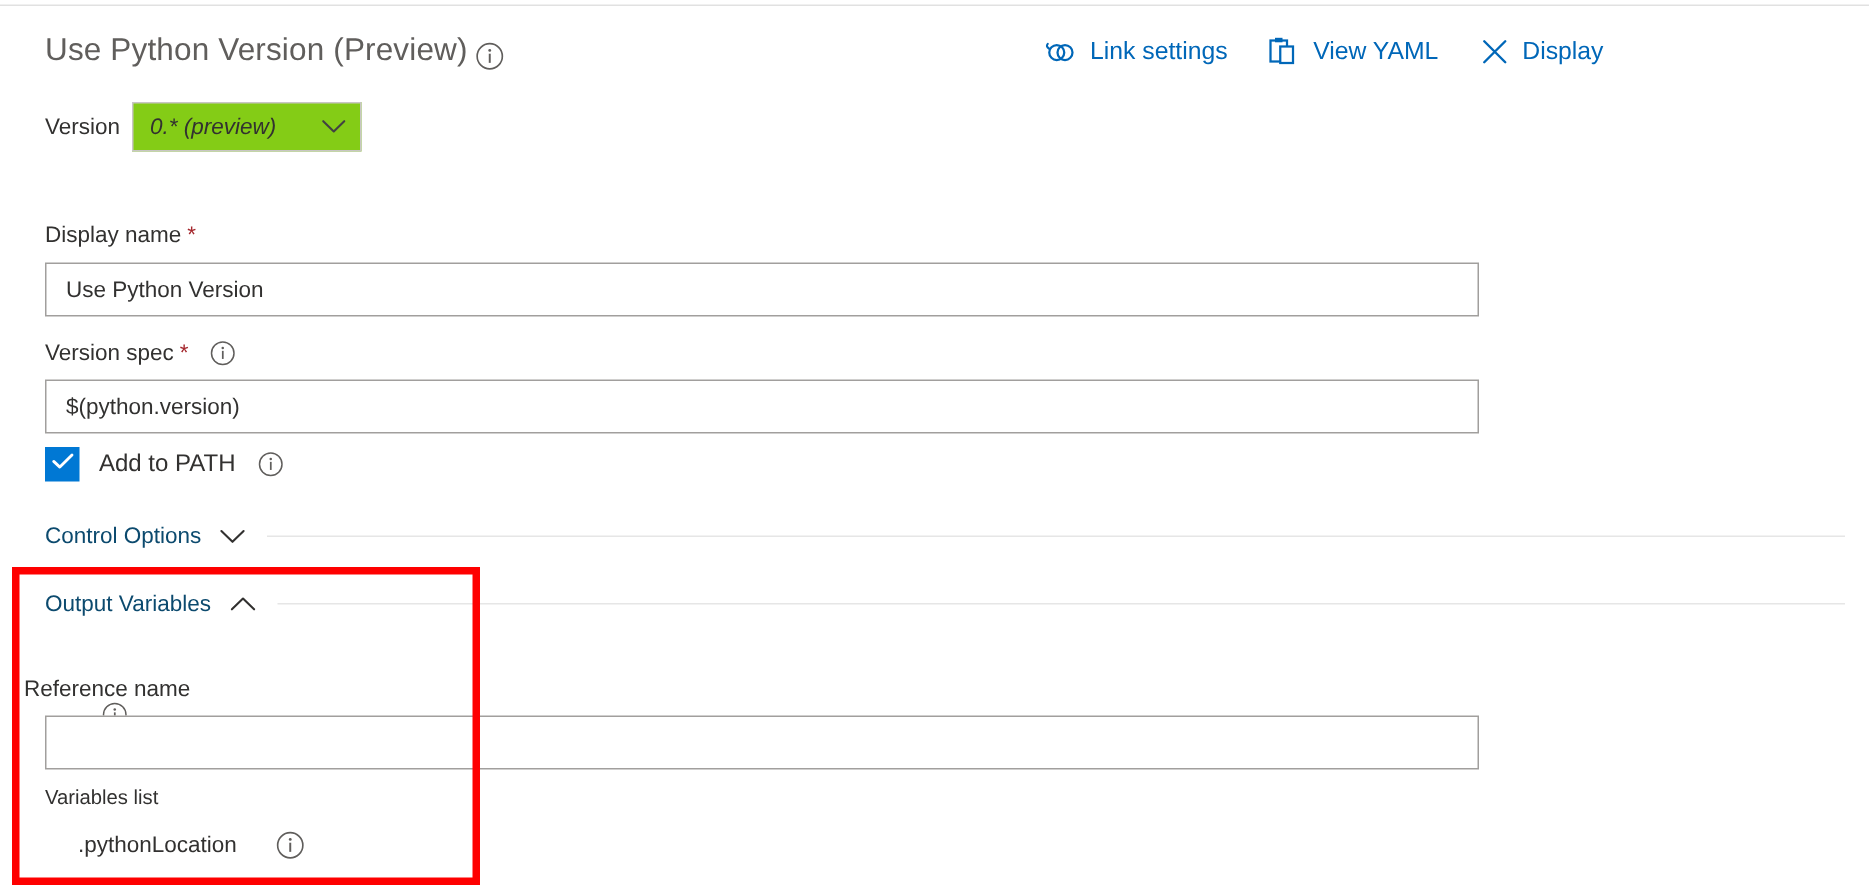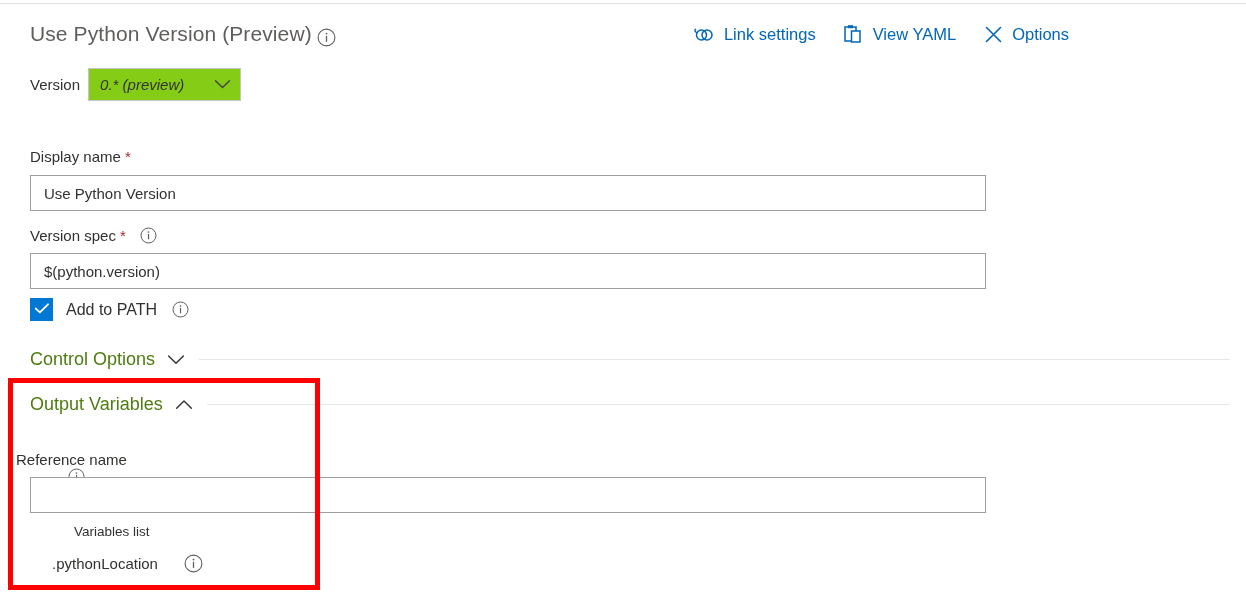--- a/index.html
+++ b/index.html
@@ -174,22 +174,22 @@
   .section-head {
     position: absolute;
     left: 30px;
     width: 1200px;
     display: flex;
     align-items: center;
     cursor: pointer;
     user-select: none;
   }
   .section-title {
-    font-size: 18px;
-    color: #4d7c0f;
+    font-size: 15px;
+    color: #0c4a6e;
     white-space: nowrap;
     font-weight: 400;
   }
   .section-chev {
     margin-left: 12px;
     display: inline-flex;
     color: #323130;
   }
   .section-rule {
     flex: 1;
@@ -199,21 +199,20 @@
   }
 
   
   .vars-list-label {
     position: absolute;
     left: 30px;
     top: 524px;
     font-size: 13.5px;
     color: #323130;
     white-space: nowrap;
-    margin-left: 44px;
   }
   .var-item {
     position: absolute;
     left: 52px;
     top: 554px;
     display: flex;
     align-items: center;
   }
   .var-name {
     font-size: 15px;
@@ -277,21 +276,21 @@
       </span>
       <span>View YAML</span>
     </div>
 
     <div class="action-link">
       <span class="glyph">
         <svg width="19" height="19" viewBox="0 0 19 19">
           <path d="M2.5 2.5 L16.5 16.5 M16.5 2.5 L2.5 16.5" stroke="#0067b8" stroke-width="1.6" stroke-linecap="round"></path>
         </svg>
       </span>
-      <span>Options</span>
+      <span>Display</span>
     </div>
 
   </div>
 </div>
 
 <div class="version-row">
   <span class="version-label">Version</span>
   <div class="version-select">
     <span class="sel-value">0.* (preview)</span>
     <span class="chev">

